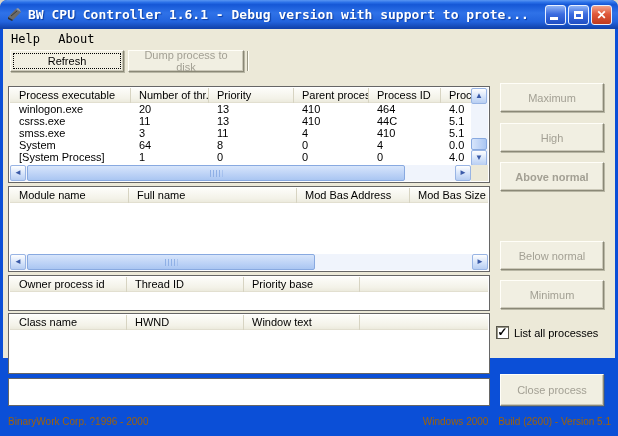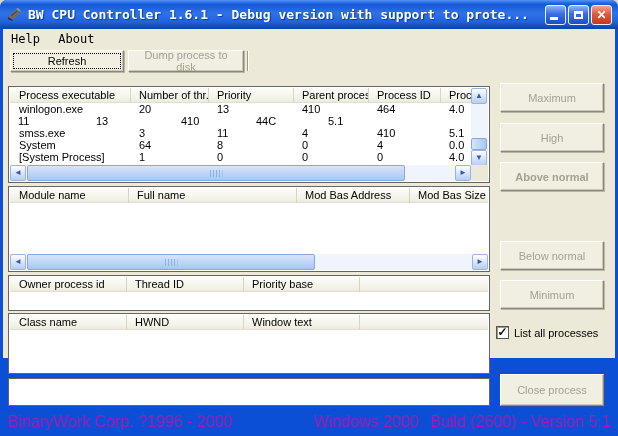--- a/index.html
+++ b/index.html
@@ -100,21 +100,21 @@
     width:13px;height:13px;background:#fff;border:1px solid #58564c;
     box-shadow:inset 1px 1px 0 #9a9888;
     display:flex;align-items:center;justify-content:center;flex:none;
   }
   .chk-mark{font-size:12px;font-weight:bold;color:#000;line-height:1;margin-top:-1px;}
   .chk-label{font-size:11px;color:#000;margin-left:5px;white-space:nowrap;}
   
   .edit-box{position:absolute;background:#fff;border:1px solid #666;}
   .statusbar{
     position:absolute;left:0;top:381px;width:612px;height:23px;
-    display:flex;align-items:center;font-size:16px;color:#a21caf;
+    display:flex;align-items:center;font-size:10px;color:#a16207;
     font-family:"Liberation Sans",sans-serif;
   }
   .status-left{margin-left:5px;flex:1;white-space:nowrap;}
   .status-right{margin-right:4px;white-space:nowrap;}
   .status-right span{margin-left:7px;}
 </style>
 </head>
 <body>
 
 <div class="window">
@@ -161,20 +161,21 @@
       <div class="lv-rows">
         <div class="lrow">
           <div class="lcell first" style="width:121px">winlogon.exe</div>
           <div class="lcell" style="width:78px">20</div>
           <div class="lcell" style="width:85px">13</div>
           <div class="lcell" style="width:75px">410</div>
           <div class="lcell" style="width:72px">464</div>
           <div class="lcell" style="width:40px">4.0</div>
         </div>
         <div class="lrow">
+          <div class="lcell first" style="width:121px">csrss.exe</div>
           <div class="lcell" style="width:78px">11</div>
           <div class="lcell" style="width:85px">13</div>
           <div class="lcell" style="width:75px">410</div>
           <div class="lcell" style="width:72px">44C</div>
           <div class="lcell" style="width:40px">5.1</div>
         </div>
         <div class="lrow">
           <div class="lcell first" style="width:121px">smss.exe</div>
           <div class="lcell" style="width:78px">3</div>
           <div class="lcell" style="width:85px">11</div>

